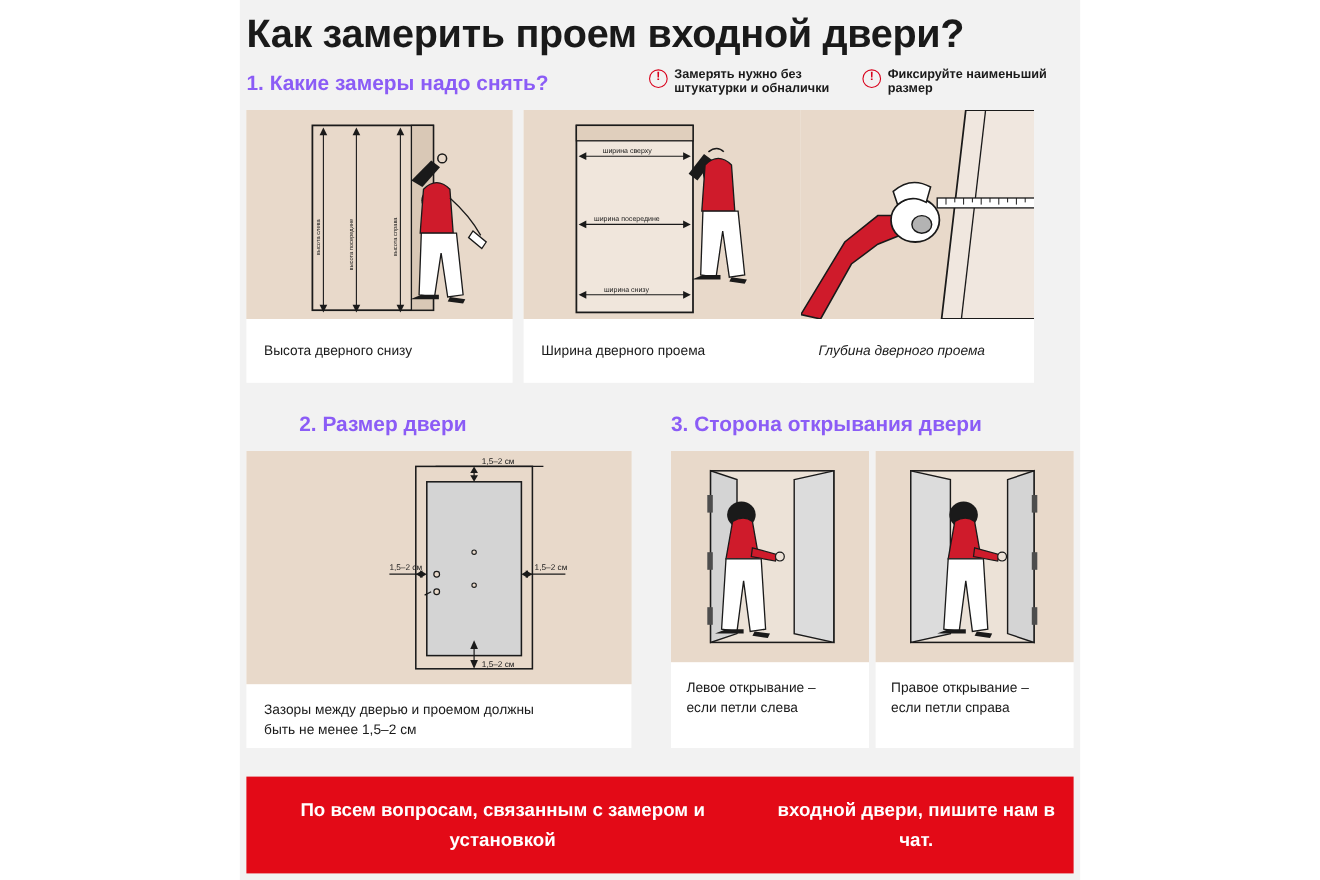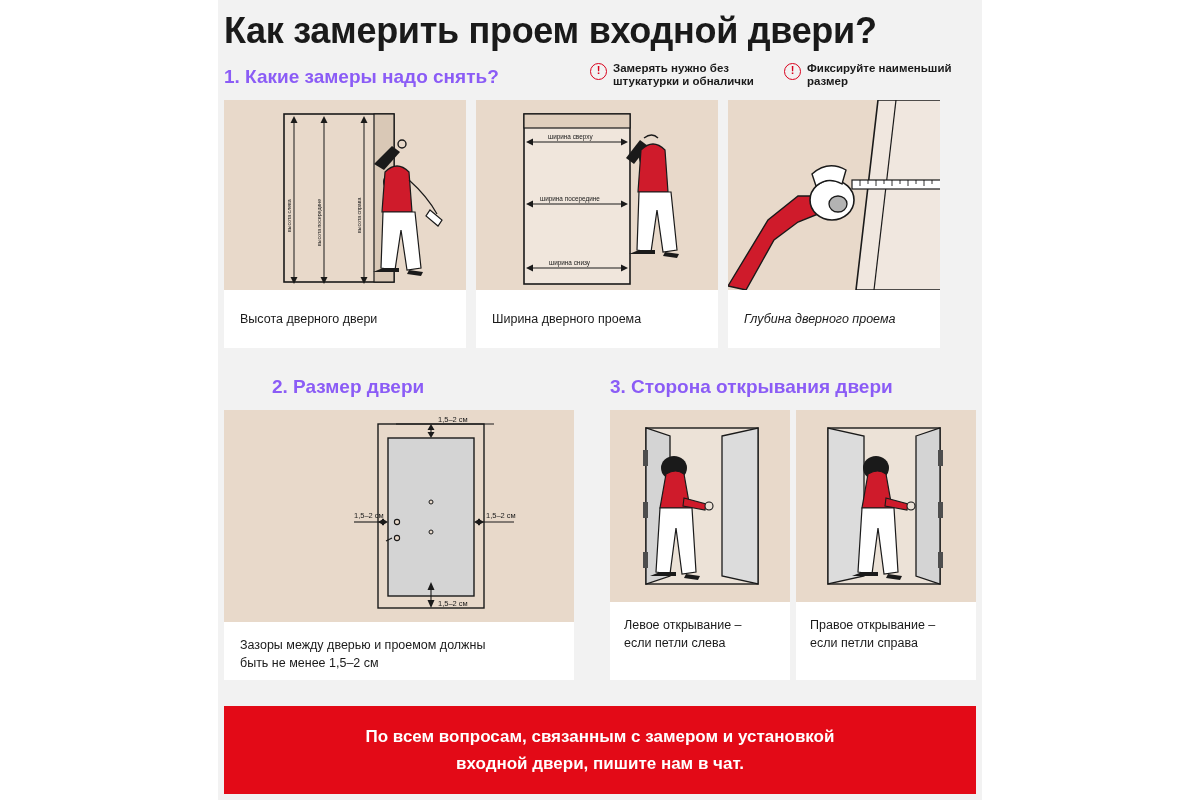--- a/index.html
+++ b/index.html
@@ -85,21 +85,21 @@
   }
   .card .cap {
     position: absolute;
     left: 16px;
     font-size: 12.5px;
     color: #1a1a1a;
     line-height: 15px;
   }
   
   #card-h { left: 6px;   top: 100px; width: 242px; height: 248px; }
-  #card-w { left: 258px; top: 100px; width: 242px; height: 248px; }
+  #card-w { left: 258px; top: 100px; width: 242px; height: 248px; padding-left: 27px; }
   #card-d { left: 510px; top: 100px; width: 212px; height: 248px; font-style: italic; }
   #card-h .img, #card-w .img, #card-d .img { height: 190px; }
   #card-h .cap, #card-w .cap, #card-d .cap { top: 212px; }
 
   
   #card-gap  { left: 6px;   top: 410px; width: 350px; height: 270px; }
   #card-left { left: 392px; top: 410px; width: 180px; height: 270px; }
   #card-right{ left: 578px; top: 410px; width: 180px; height: 270px; }
   #card-gap .img { height: 212px; padding-left: 32px; }
   #card-gap .cap { top: 228px; }
@@ -109,21 +109,21 @@
   
   .footer {
     position: absolute;
     left: 6px;
     top: 706px;
     width: 752px;
     height: 88px;
     background: #e30a17;
     color: #ffffff;
     display: flex;
-    flex-direction: column;
+    flex-direction: row;
     align-items: center;
     justify-content: center;
     font-size: 17px;
     font-weight: bold;
     line-height: 27px;
     text-align: center;
   }
   .footer span { display: block; }
 
   svg { display: block; }
@@ -190,21 +190,21 @@
           <ellipse cx="172" cy="82" rx="13" ry="11" fill="#1a1a1a"></ellipse>
           <path d="M161 72 q12 -12 24 0 l3 40 l-30 0 Z" fill="#cf1b2b" stroke="#1a1a1a" stroke-width="1.2"></path>
           <path d="M159 112 l32 0 l6 56 l-14 2 l-6 -40 l-6 40 l-14 -2 Z" fill="#ffffff" stroke="#1a1a1a" stroke-width="1.2"></path>
           <path d="M185 80 q18 16 28 34" stroke="#1a1a1a" stroke-width="1.2" fill="none"></path>
           <path d="M206 110 l12 10 l-4 6 l-12 -10 Z" fill="#ffffff" stroke="#1a1a1a" stroke-width="1.2"></path>
           <path d="M159 168 l-10 4 l26 0 l0 -4 Z" fill="#1a1a1a"></path>
           <path d="M185 170 l14 2 l-2 4 l-14 -2 Z" fill="#1a1a1a"></path>
         </g>
       </svg>
     </div>
-    <div class="cap">Высота дверного двери</div>
+    <div class="cap">Высота дверного снизу</div>
   </div>
 
   <div class="card" id="card-w">
     <div class="img">
       <svg width="242" height="190" viewBox="0 0 242 190">
         <rect x="0" y="0" width="242" height="190" fill="#e8d9ca"></rect>
 
         <rect x="48" y="14" width="106" height="170" fill="#f0e6dc" stroke="#1a1a1a" stroke-width="1.6"></rect>
         <rect x="48" y="14" width="106" height="14" fill="#e0cfbd" stroke="#1a1a1a" stroke-width="1.2"></rect>
 

